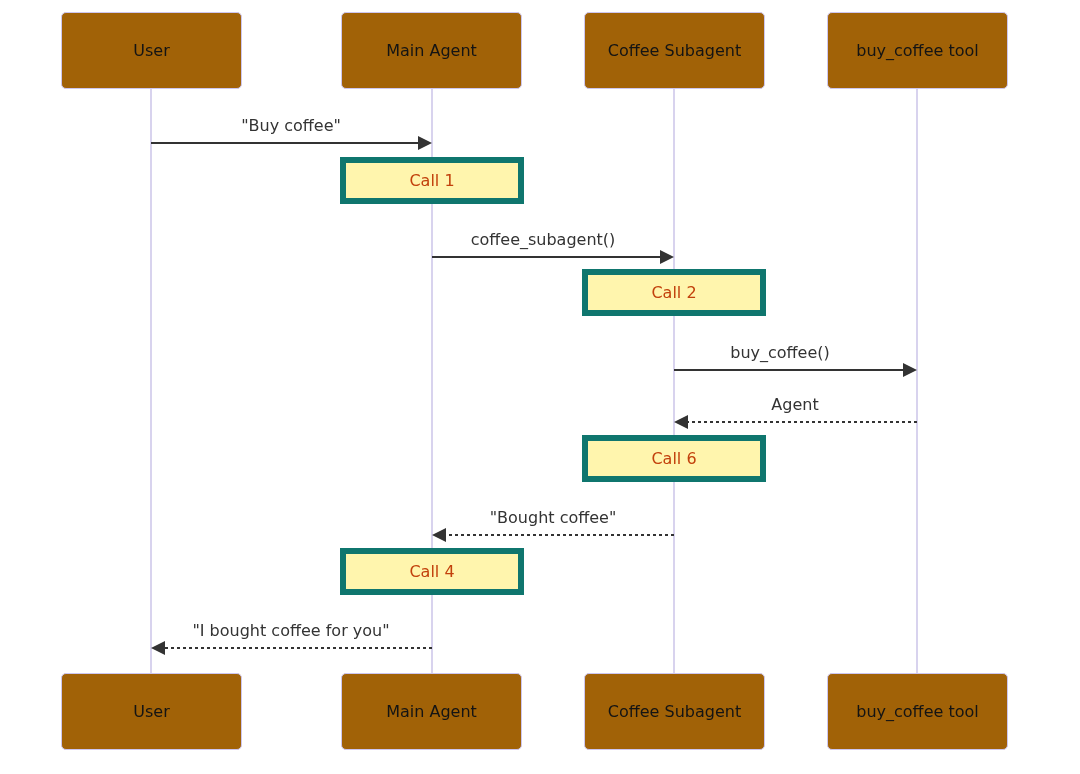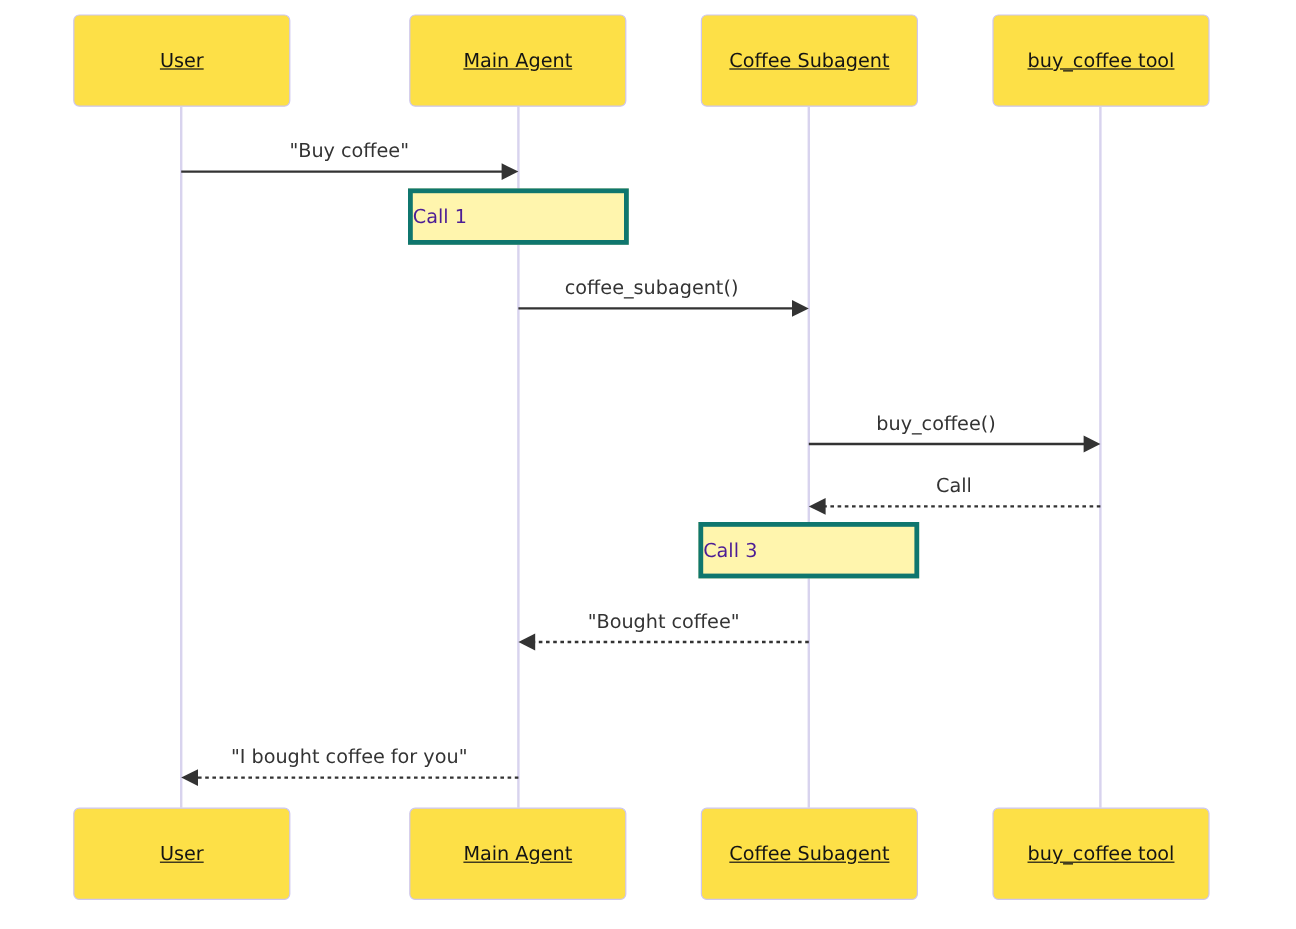--- a/index.html
+++ b/index.html
@@ -20,43 +20,43 @@
     width: 2px;
     top: 89px;
     height: 584px;
     background: #d8d3ee;
     z-index: 1;
   }
   .actor-box {
     position: absolute;
     width: 181px;
     height: 77px;
-    background: #fde047;
+    background: #a16207;
     border: 1px solid #cdc6f0;
     border-radius: 5px;
     display: flex;
     align-items: center;
     justify-content: center;
     font-size: 16px;
     color: #141414;
     z-index: 3;
     box-sizing: border-box;
     text-align: center;
-    text-decoration: underline;
   }
   .note-box {
     position: absolute;
     width: 184px;
     height: 47px;
     background: #FFF5AD;
-    border: 4px solid #0f766e;
+    border: 6px solid #0f766e;
     display: flex;
     align-items: center;
+    justify-content: center;
     font-size: 16px;
-    color: #4c1d95;
+    color: #c2410c;
     z-index: 3;
     box-sizing: border-box;
   }
   .arrow-layer {
     position: absolute;
     left: 0;
     top: 0;
     z-index: 2;
   }
   .msg-label {
@@ -122,24 +122,30 @@
   <div class="actor-box" style="left:584px; top:673px">
     <span>Coffee Subagent</span>
   </div>
   <div class="actor-box" style="left:827px; top:673px">
     <span>buy_coffee tool</span>
   </div>
 
   <div class="msg-label" style="left:291px; top:116px">"Buy coffee"</div>
   <div class="msg-label" style="left:543px; top:230px">coffee_subagent()</div>
   <div class="msg-label" style="left:780px; top:343px">buy_coffee()</div>
-  <div class="msg-label" style="left:795px; top:395px">Call</div>
+  <div class="msg-label" style="left:795px; top:395px">Agent</div>
   <div class="msg-label" style="left:553px; top:508px">"Bought coffee"</div>
   <div class="msg-label" style="left:291px; top:621px">"I bought coffee for you"</div>
 
   <div class="note-box" style="left:340px; top:157px">
     <span>Call 1</span>
   </div>
+  <div class="note-box" style="left:582px; top:269px">
+    <span>Call 2</span>
+  </div>
   <div class="note-box" style="left:582px; top:435px">
-    <span>Call 3</span>
+    <span>Call 6</span>
+  </div>
+  <div class="note-box" style="left:340px; top:548px">
+    <span>Call 4</span>
   </div>
 
 </div>
 
 </body></html>

